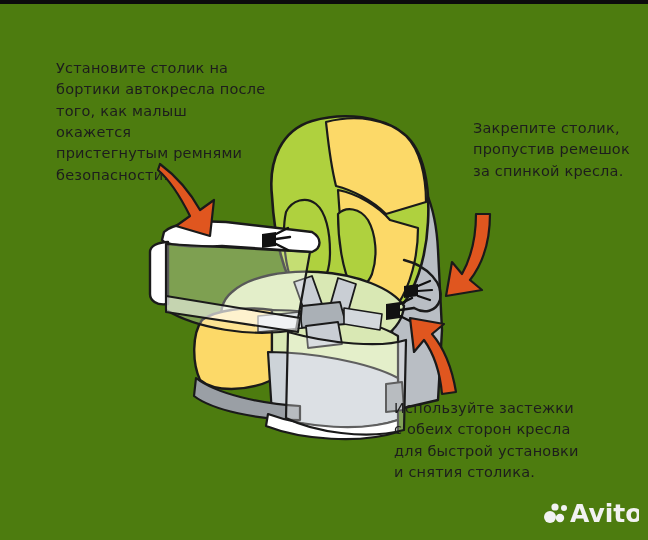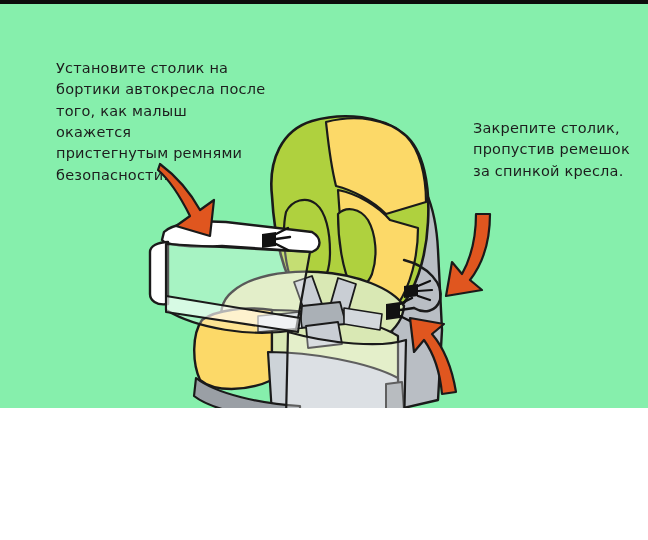--- a/index.html
+++ b/index.html
@@ -6,22 +6,22 @@
     margin: 0;
     padding: 0;
     background: #ffffff;
   }
   body {
     font-family: "DejaVu Sans", sans-serif;
   }
   #page {
     position: relative;
     width: 648px;
-    height: 408px;
-    background: #86efac;
+    height: 540px;
+    background: #4d7c0f;
     overflow: hidden;
   }
   #top-bar {
     position: absolute;
     top: 0; left: 0;
     width: 648px;
     height: 4px;
     background: #0c0c0c;
   }
   .callout {
@@ -234,20 +234,24 @@
   <div class="callout" id="callout-install">Установите  столик на
 бортики автокресла после
 того, как малыш окажется
 пристегнутым ремнями
 безопасности.</div>
 
   <div class="callout" id="callout-secure">Закрепите столик,
 пропустив ремешок
 за спинкой кресла.</div>
 
+  <div class="callout" id="callout-clasps">Используйте застежки
+с обеих сторон кресла
+для быстрой  установки
+и снятия столика.</div>
 
   <svg id="watermark" viewBox="0 0 96 28">
     <g>
       <circle cx="7" cy="18" r="6" fill="#f2f2f2"></circle>
       <circle cx="17" cy="19" r="4.2" fill="#f2f2f2"></circle>
       <circle cx="12" cy="8" r="3.6" fill="#f2f2f2"></circle>
       <circle cx="21" cy="9" r="3" fill="#f2f2f2"></circle>
     </g>
     <text class="wm-text" x="27" y="23">Avito</text>
   </svg>

